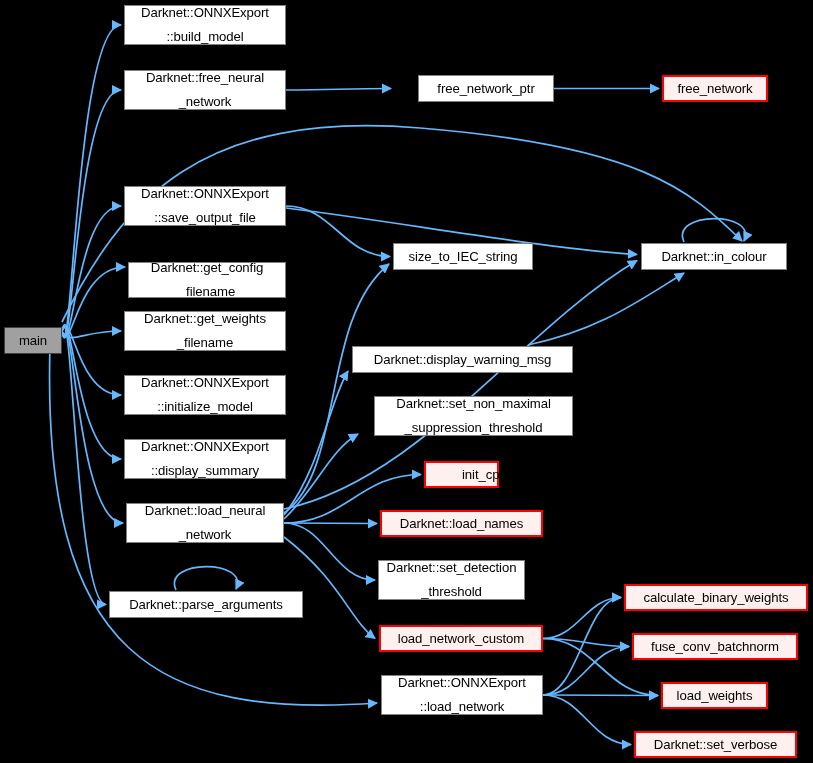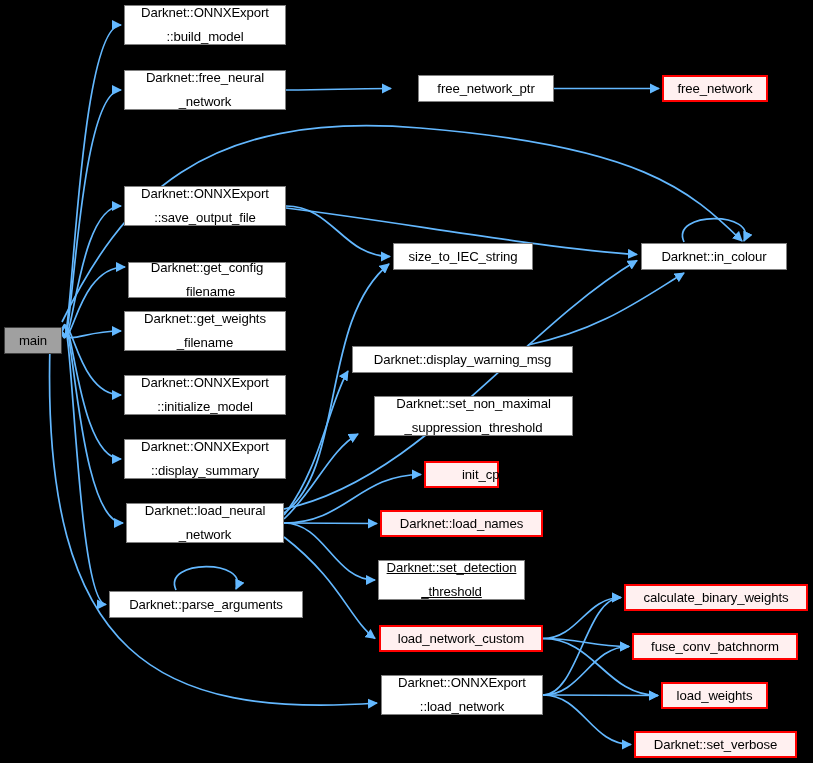--- a/index.html
+++ b/index.html
@@ -95,21 +95,21 @@
       <div class="node normal" style="left: 126px; top: 503px; width: 158px; height: 40px;"><span class="lbl">Darknet::load_neural
 _network</span></div>
       <div class="node normal" style="left: 109px; top: 591px; width: 194px; height: 27px;"><span class="lbl">Darknet::parse_arguments</span></div>
       <div class="node normal" style="left: 393px; top: 243px; width: 140px; height: 27px;"><span class="lbl">size_to_IEC_string</span></div>
       <div class="node normal" style="left: 641px; top: 243px; width: 146px; height: 27px;"><span class="lbl">Darknet::in_colour</span></div>
       <div class="node normal" style="left: 352px; top: 346px; width: 221px; height: 27px;"><span class="lbl">Darknet::display_warning_msg</span></div>
       <div class="node normal" style="left: 362px; top: 396px; width: 199px; height: 40px; margin-left: 12px;"><span class="lbl">Darknet::set_non_maximal
 _suppression_threshold</span></div>
       <div class="node highlight" style="left: 424px; top: 461px; width: 75px; height: 27px; padding-left: 36px;"><span class="lbl">init_cpu</span></div>
       <div class="node highlight" style="left: 380px; top: 510px; width: 163px; height: 27px;"><span class="lbl">Darknet::load_names</span></div>
-      <div class="node normal" style="left: 378px; top: 560px; width: 147px; height: 40px; text-decoration: underline;"><span class="lbl">Darknet::set_detection
+      <div class="node normal" style="left: 378px; top: 560px; width: 147px; height: 40px;"><span class="lbl">Darknet::set_detection
 _threshold</span></div>
       <div class="node highlight" style="left: 379px; top: 625px; width: 164px; height: 27px;"><span class="lbl">load_network_custom</span></div>
       <div class="node normal" style="left: 381px; top: 675px; width: 162px; height: 40px;"><span class="lbl">Darknet::ONNXExport
 ::load_network</span></div>
       <div class="node highlight" style="left: 624px; top: 584px; width: 184px; height: 27px;"><span class="lbl">calculate_binary_weights</span></div>
       <div class="node highlight" style="left: 632px; top: 633px; width: 166px; height: 27px;"><span class="lbl">fuse_conv_batchnorm</span></div>
       <div class="node highlight" style="left: 661px; top: 682px; width: 107px; height: 27px;"><span class="lbl">load_weights</span></div>
       <div class="node highlight" style="left: 634px; top: 731px; width: 163px; height: 27px;"><span class="lbl">Darknet::set_verbose</span></div>
     </div>
 </div>

